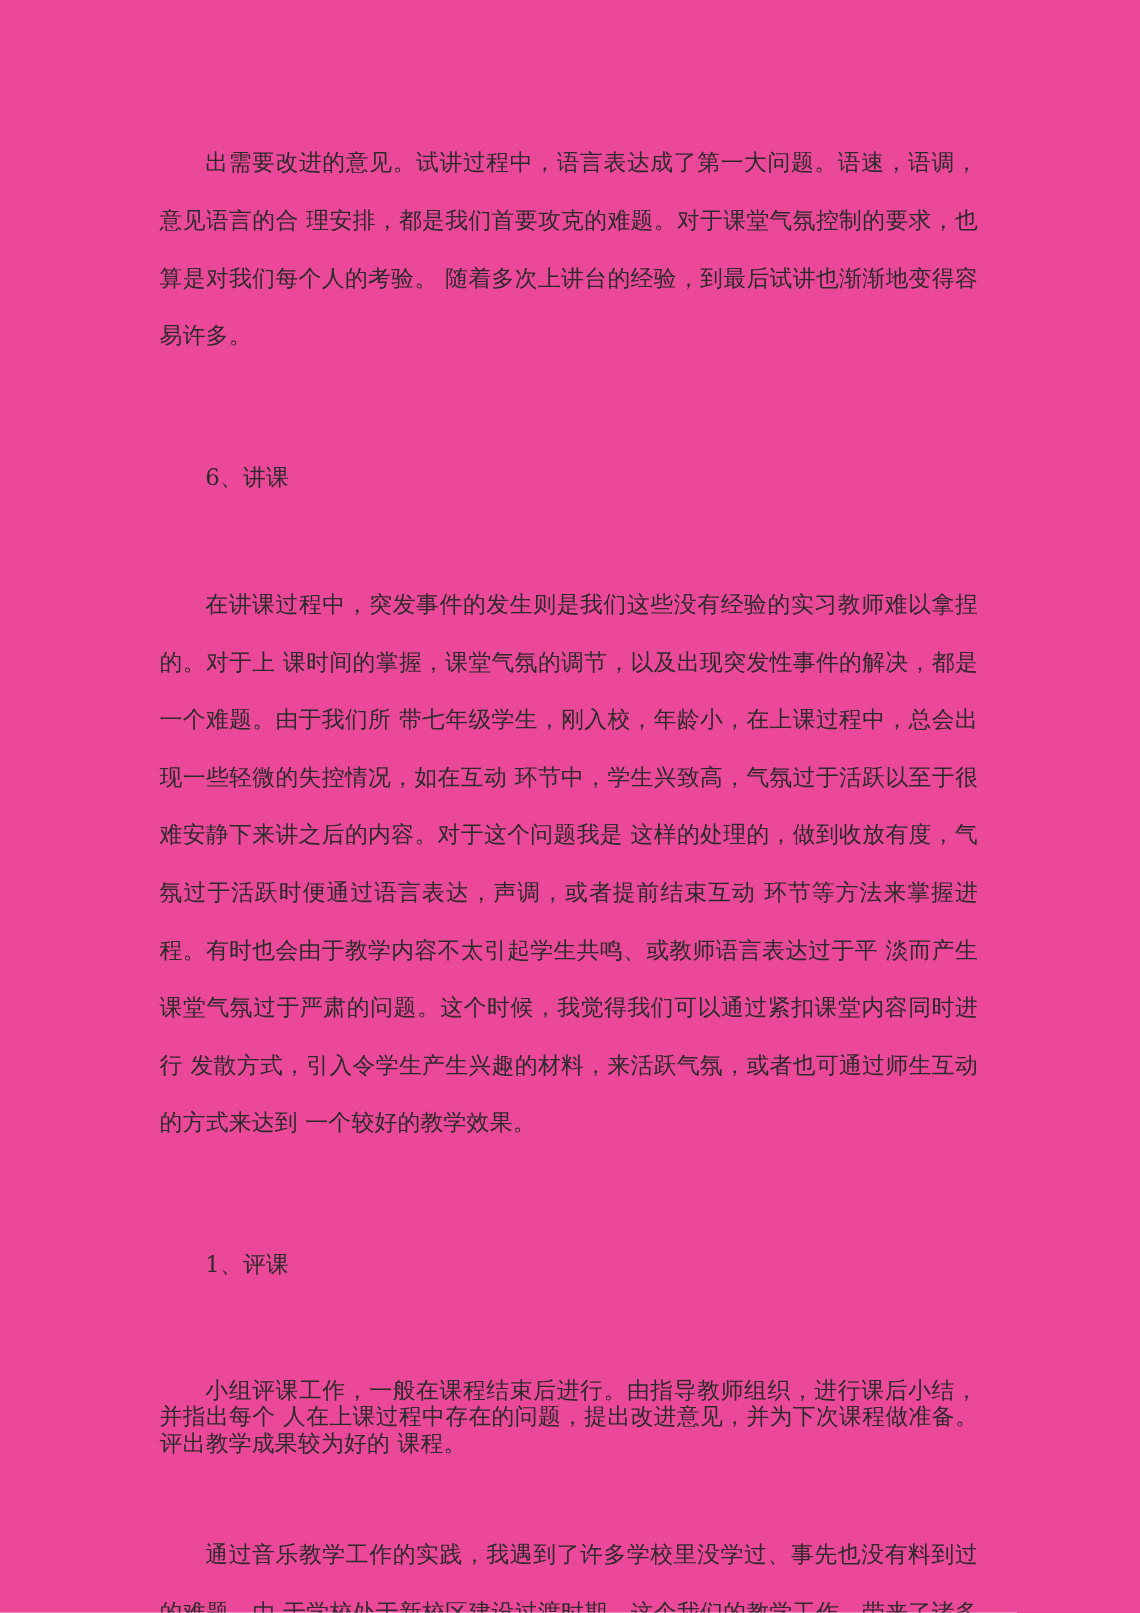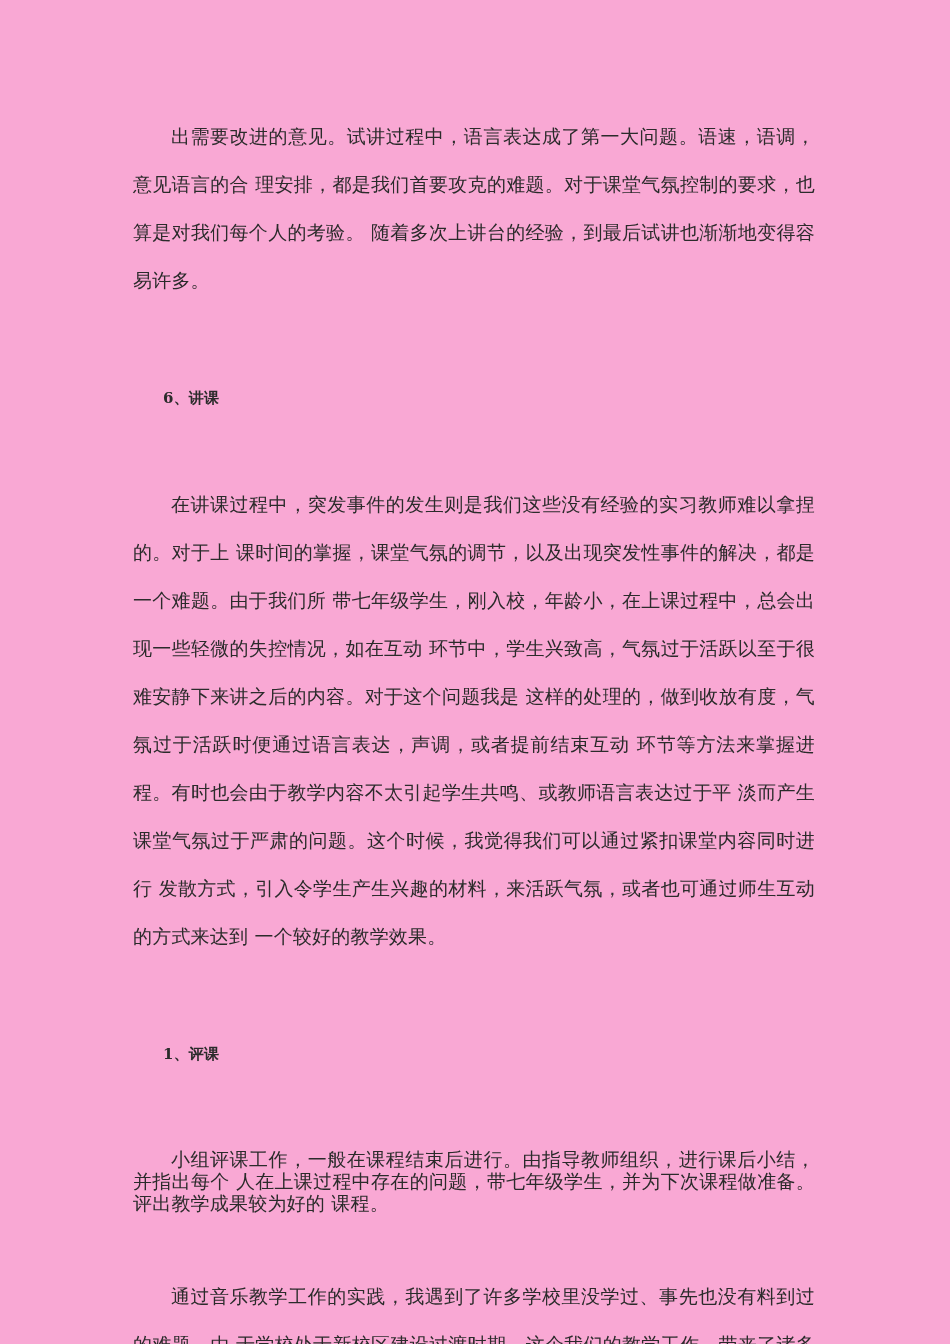--- a/index.html
+++ b/index.html
@@ -12,21 +12,21 @@
   body {
     font-family: "DejaVu Serif", "Liberation Serif", serif;
     color: #2b2b2b;
     -webkit-font-smoothing: antialiased;
   }
 
   .page {
     position: relative;
     width: 950px;
     height: 1344px;
-    background: #f9a8d4;
+    background: #ec4899;
     overflow: hidden;
     box-sizing: border-box;
   }
 
   
   .text-column {
     position: absolute;
     left: 133px;
     top: 0;
     width: 682px;
@@ -44,25 +44,25 @@
     letter-spacing: 0.2px;
     word-break: break-all;
   }
 
   
   .para.tight {
     line-height: 22px;
   }
 
   .heading {
-    font-size: 15px;
+    font-size: 19px;
     line-height: 48px;
     margin: 0;
     text-indent: 2em;
-    font-weight: bold;
+    font-weight: normal;
     letter-spacing: 0.2px;
   }
   .spacer-lg { height: 58px; }
   .spacer-xl { height: 70px; }
 
   .top-offset { height: 112px; }
 </style>
 </head>
 <body>
 
@@ -80,20 +80,20 @@
     <div class="spacer-lg"></div>
 
     <p class="para">在讲课过程中，突发事件的发生则是我们这些没有经验的实习教师难以拿捏的。对于上 课时间的掌握，课堂气氛的调节，以及出现突发性事件的解决，都是一个难题。由于我们所 带七年级学生，刚入校，年龄小，在上课过程中，总会出现一些轻微的失控情况，如在互动 环节中，学生兴致高，气氛过于活跃以至于很难安静下来讲之后的内容。对于这个问题我是 这样的处理的，做到收放有度，气氛过于活跃时便通过语言表达，声调，或者提前结束互动 环节等方法来掌握进程。有时也会由于教学内容不太引起学生共鸣、或教师语言表达过于平 淡而产生课堂气氛过于严肃的问题。这个时候，我觉得我们可以通过紧扣课堂内容同时进行 发散方式，引入令学生产生兴趣的材料，来活跃气氛，或者也可通过师生互动的方式来达到 一个较好的教学效果。</p>
 
     <div class="spacer-xl"></div>
 
     <h2 class="heading">1、评课</h2>
 
     <div class="spacer-xl"></div>
 
-    <p class="para tight">小组评课工作，一般在课程结束后进行。由指导教师组织，进行课后小结，并指出每个 人在上课过程中存在的问题，带七年级学生，并为下次课程做准备。评出教学成果较为好的 课程。</p>
+    <p class="para tight">小组评课工作，一般在课程结束后进行。由指导教师组织，进行课后小结，并指出每个 人在上课过程中存在的问题，提出改进意见，并为下次课程做准备。评出教学成果较为好的 课程。</p>
 
     <div class="spacer-lg"></div>
 
     <p class="para">通过音乐教学工作的实践，我遇到了许多学校里没学过、事先也没有料到过的难题。由 于学校处于新校区建设过渡时期，这个我们的教学工作，带来了诸多的不便，主要是组织上 课方</p>
 
   </div>
 </div>
 
 </body></html>

